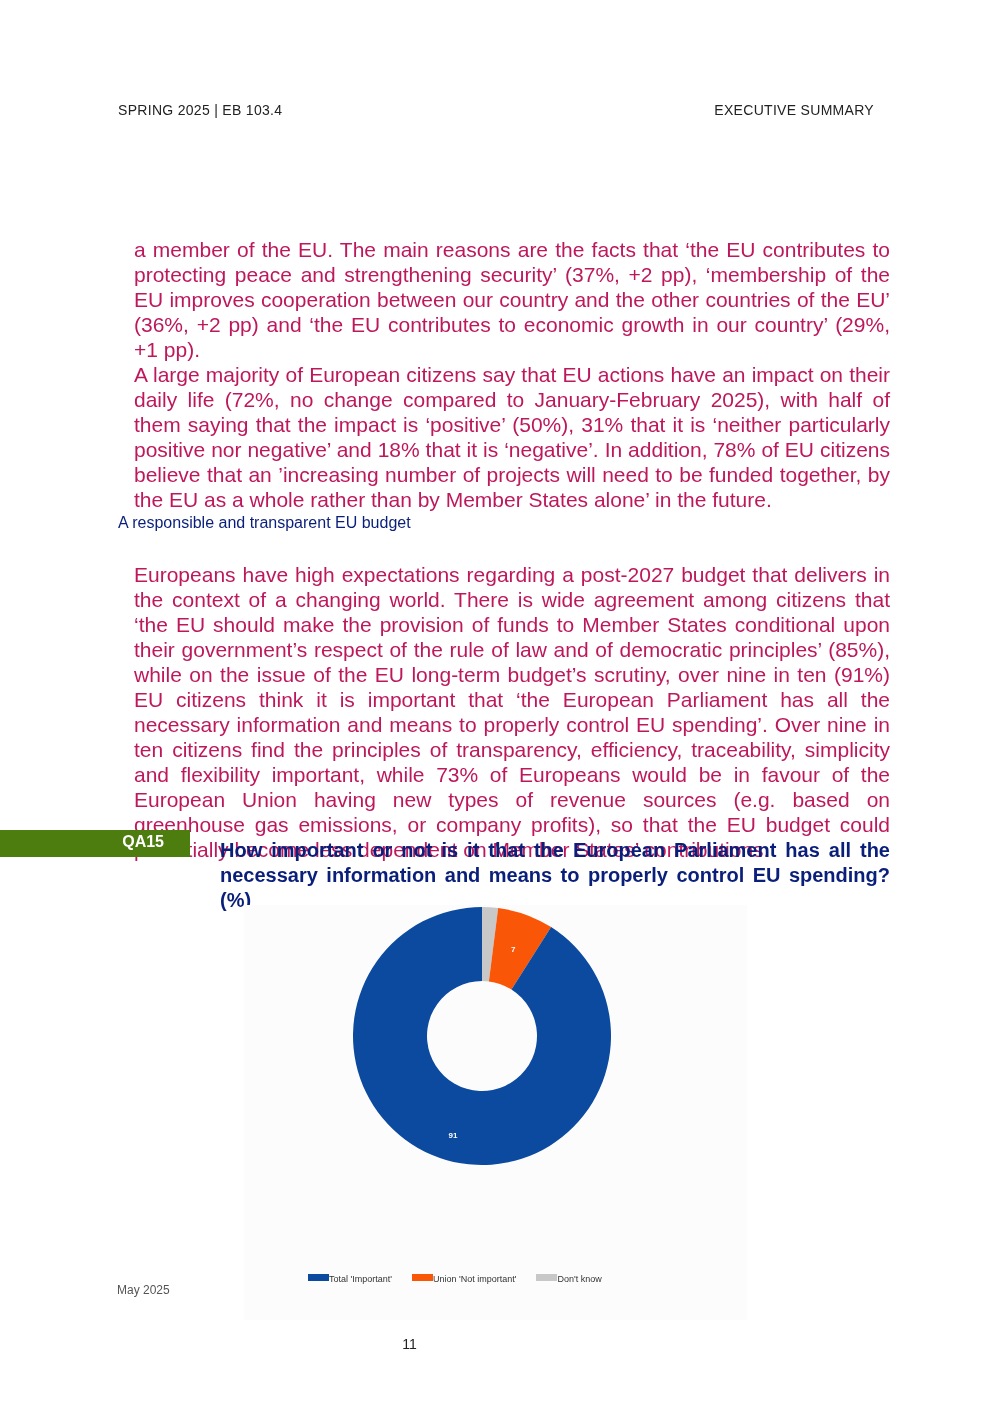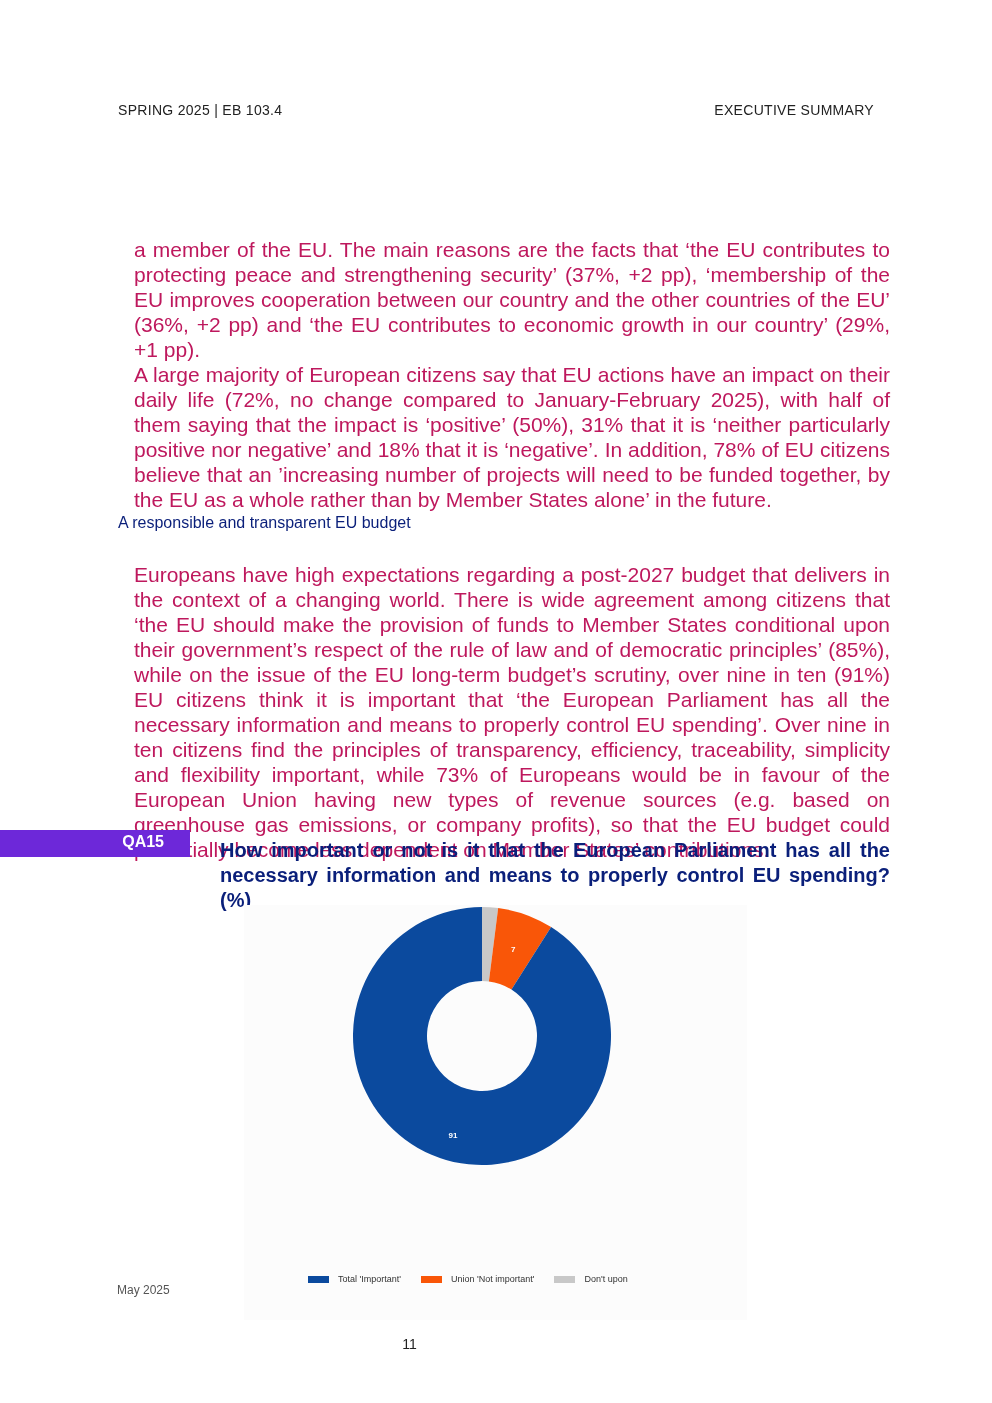--- a/index.html
+++ b/index.html
@@ -6,27 +6,27 @@
   body { width: 992px; height: 1403px; position: relative; overflow: hidden;
          font-family: "Liberation Sans", "DejaVu Sans", sans-serif; color: #1a1a1a; }
   .header-left, .header-right { position: absolute; top: 102px; font-size: 14px; letter-spacing: 0.3px; color: #222; }
   .header-left { left: 118px; }
   .header-right { right: 118px; }
   .body-text { position: absolute; left: 118px; width: 756px; font-size: 21px; line-height: 25px; text-align: justify; color: #be185d; margin-left: 16px; }
   .body-text p { margin: 0; }
   #para1 { top: 237px; }
   .section-heading { position: absolute; left: 118px; top: 514px; font-size: 16px; font-weight: normal; color: #0a1f7a; }
   #para3 { top: 562px; }
-  .qa-bar { position: absolute; left: 0; top: 830px; width: 190px; height: 27px; background: #6d28d9; }
+  .qa-bar { position: absolute; left: 0; top: 830px; width: 190px; height: 27px; background: #4d7c0f; }
   .qa-label { position: absolute; right: 26px; top: 3px; color: #fff; font-weight: bold; font-size: 16px; }
   .question { position: absolute; left: 204px; top: 838px; width: 670px; font-size: 20px; line-height: 25px; font-weight: bold; color: #0a1f7a; text-align: justify; margin-left: 16px; }
   .chart-box { position: absolute; left: 244px; top: 905px; width: 503px; height: 415px; background: #fcfcfc; }
   .chart-svg { position: absolute; left: 0; top: 0; }
   .legend { position: absolute; left: 64px; top: 369px; display: flex; gap: 20px; font-size: 9px; color: #333; align-items: center; }
-  .legend-item { display: flex; align-items: center; gap: 9px; }
+  .legend-item { display: flex; }
   .swatch { width: 21px; height: 7px; display: inline-block; }
   .date-note { position: absolute; left: 117px; top: 1283px; font-size: 12px; color: #555; }
   .page-number { position: absolute; left: 0; width: 819px; top: 1336px; text-align: center; font-size: 14px; color: #222; }
   .slice-label { font-size: 8px; fill: #ffffff; font-weight: bold; font-family: "Liberation Sans", sans-serif; }
 </style>
 </head>
 <body>
 
 <div class="header-left">SPRING 2025 | EB 103.4</div>
 <div class="header-right">EXECUTIVE SUMMARY</div>
@@ -59,19 +59,19 @@
     <div class="legend-item">
       <span class="swatch" style="background:#0b4a9e"></span>
       <span>Total 'Important'</span>
     </div>
     <div class="legend-item">
       <span class="swatch" style="background:#f95608"></span>
       <span>Union 'Not important'</span>
     </div>
     <div class="legend-item">
       <span class="swatch" style="background:#c8c8c8"></span>
-      <span>Don't upon</span>
+      <span>Don't know</span>
     </div>
   </div>
 </div>
 
 <div class="date-note">May 2025</div>
 <div class="page-number">11</div>
 
 </body></html>

